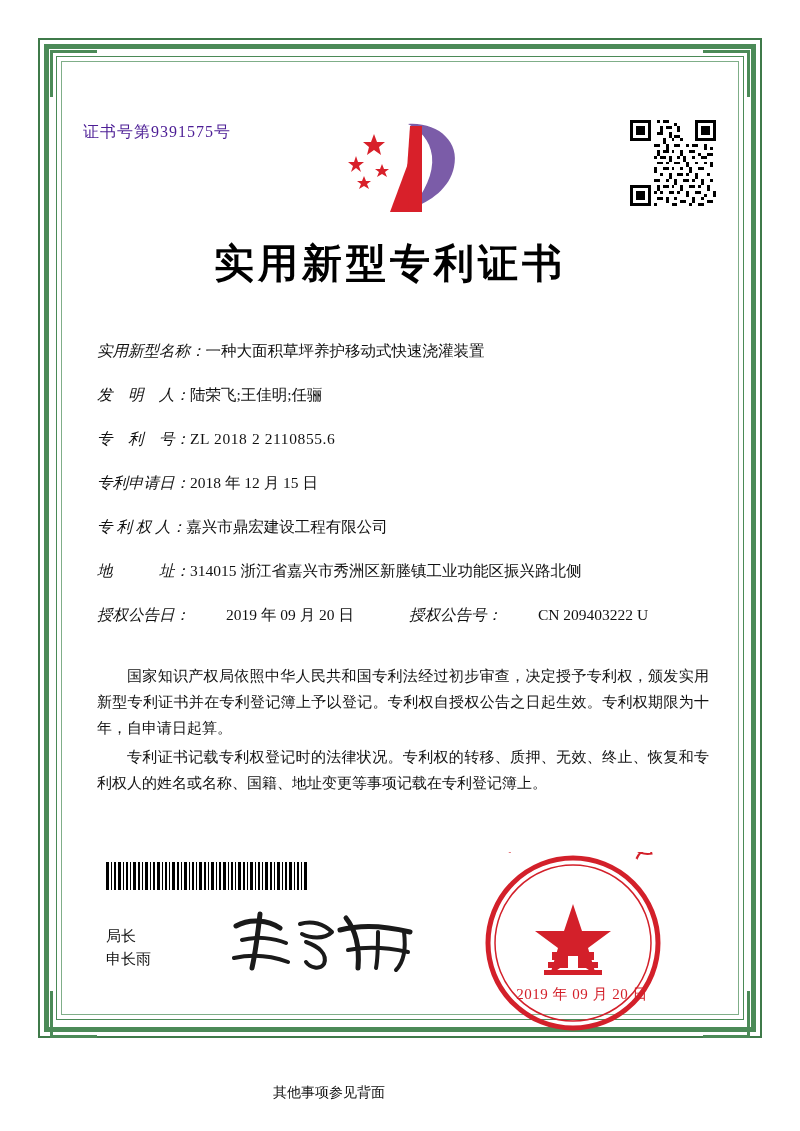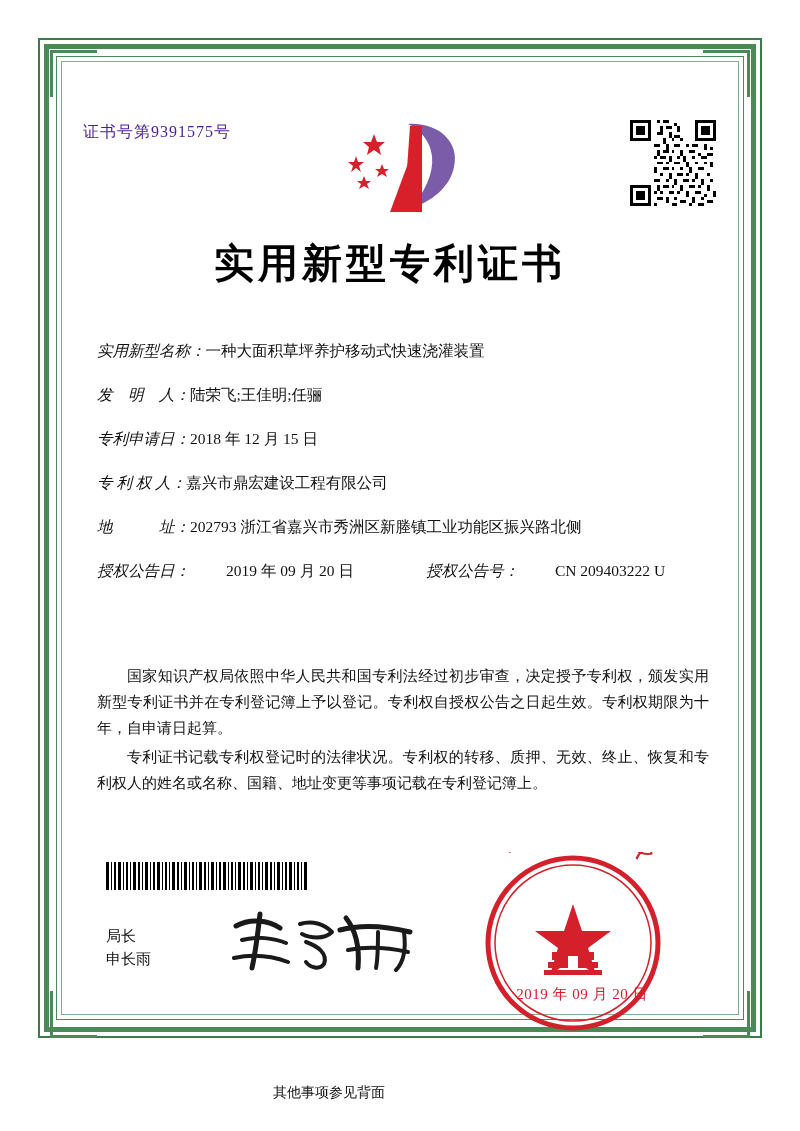--- a/index.html
+++ b/index.html
@@ -146,21 +146,21 @@
   .row-inline {
     display: flex;
     align-items: flex-start;
     margin-bottom: 18px;
   }
   .row-inline .half {
     display: flex;
     align-items: flex-start;
     gap: 36px;
   }
-  .row-inline .half.second { margin-left: 72px; }
+  .row-inline .half.second { margin-left: 55px; }
 
   .paragraphs {
     position: absolute;
     left: 97px;
     top: 663px;
     width: 612px;
     font-size: 15px;
     line-height: 26px;
     text-align: justify;
   }
@@ -375,30 +375,34 @@
   <div class="fields">
     <div class="field-row">
       <span class="field-label">实用新型名称：</span>
       <span class="field-value">一种大面积草坪养护移动式快速浇灌装置</span>
     </div>
     <div class="field-row">
       <span class="field-label">发　明　人：</span>
       <span class="field-value">陆荣飞;王佳明;任骊</span>
     </div>
     <div class="field-row">
+      <span class="field-label">专　利　号：</span>
+      <span class="field-value mono-ish">ZL 2018 2 2110855.6</span>
+    </div>
+    <div class="field-row">
       <span class="field-label">专利申请日：</span>
       <span class="field-value">2018 年 12 月 15 日</span>
     </div>
     <div class="field-row">
       <span class="field-label">专 利 权 人：</span>
       <span class="field-value">嘉兴市鼎宏建设工程有限公司</span>
     </div>
     <div class="field-row">
       <span class="field-label">地　　　址：</span>
-      <span class="field-value">202793 浙江省嘉兴市秀洲区新塍镇工业功能区振兴路北侧</span>
+      <span class="field-value">314015 浙江省嘉兴市秀洲区新塍镇工业功能区振兴路北侧</span>
     </div>
     <div class="row-inline">
       <span class="half">
         <span class="field-label">授权公告日：</span>
         <span class="field-value">2019 年 09 月 20 日</span>
       </span>
       <span class="half second">
         <span class="field-label">授权公告号：</span>
         <span class="field-value">CN 209403222 U</span>
       </span>

